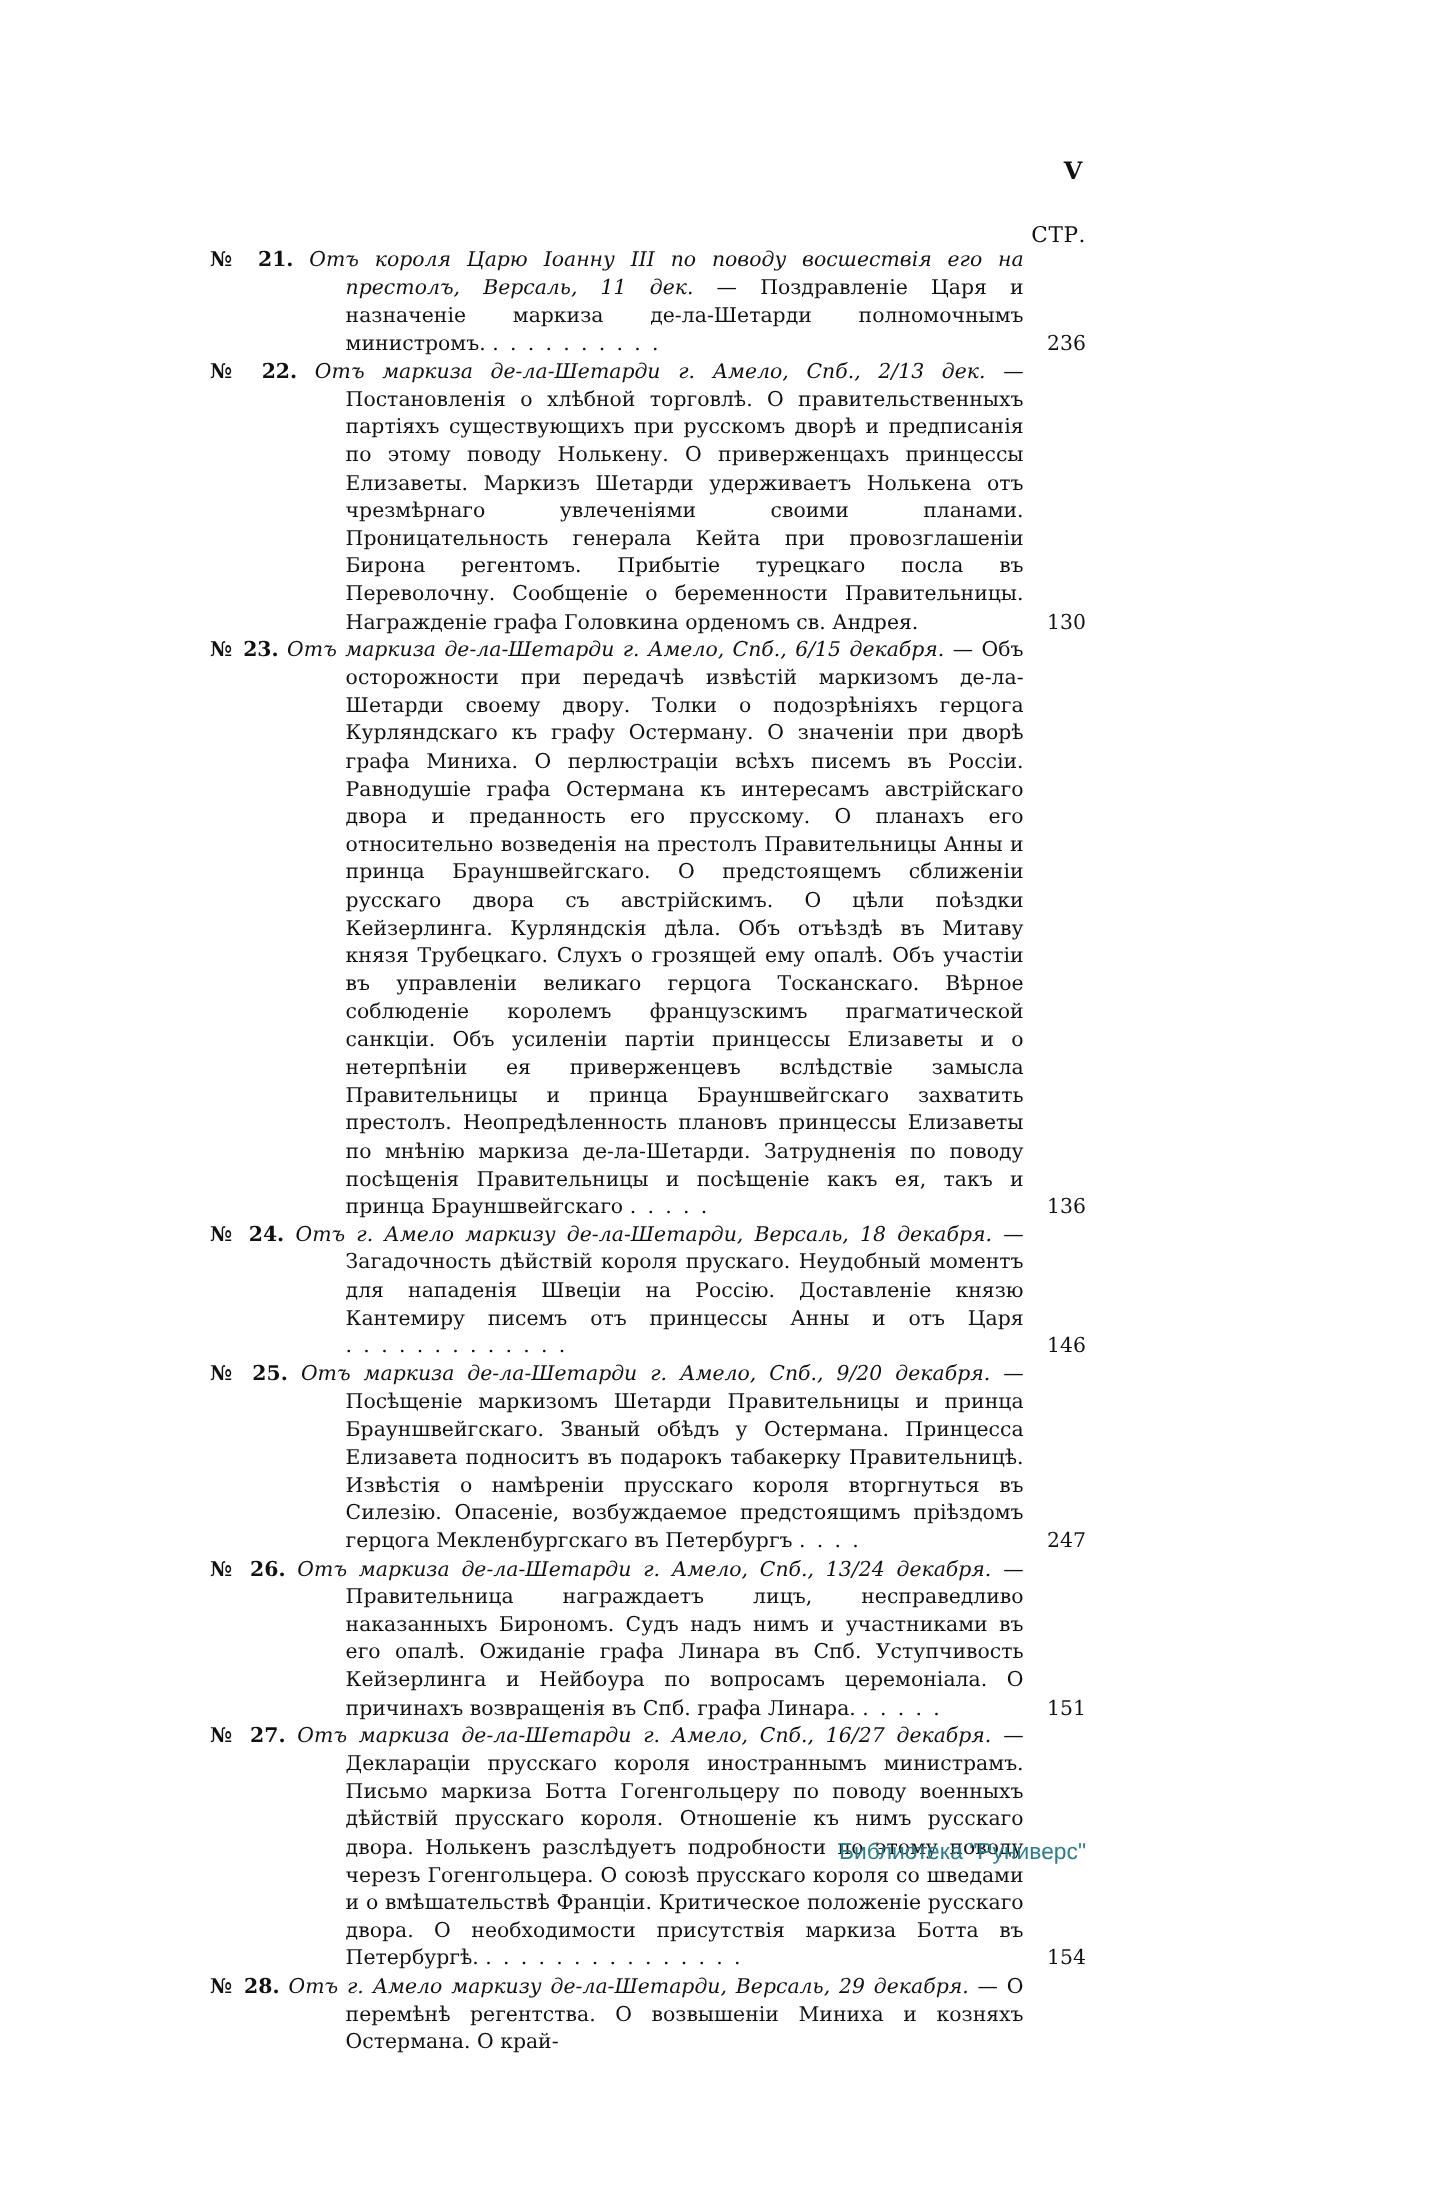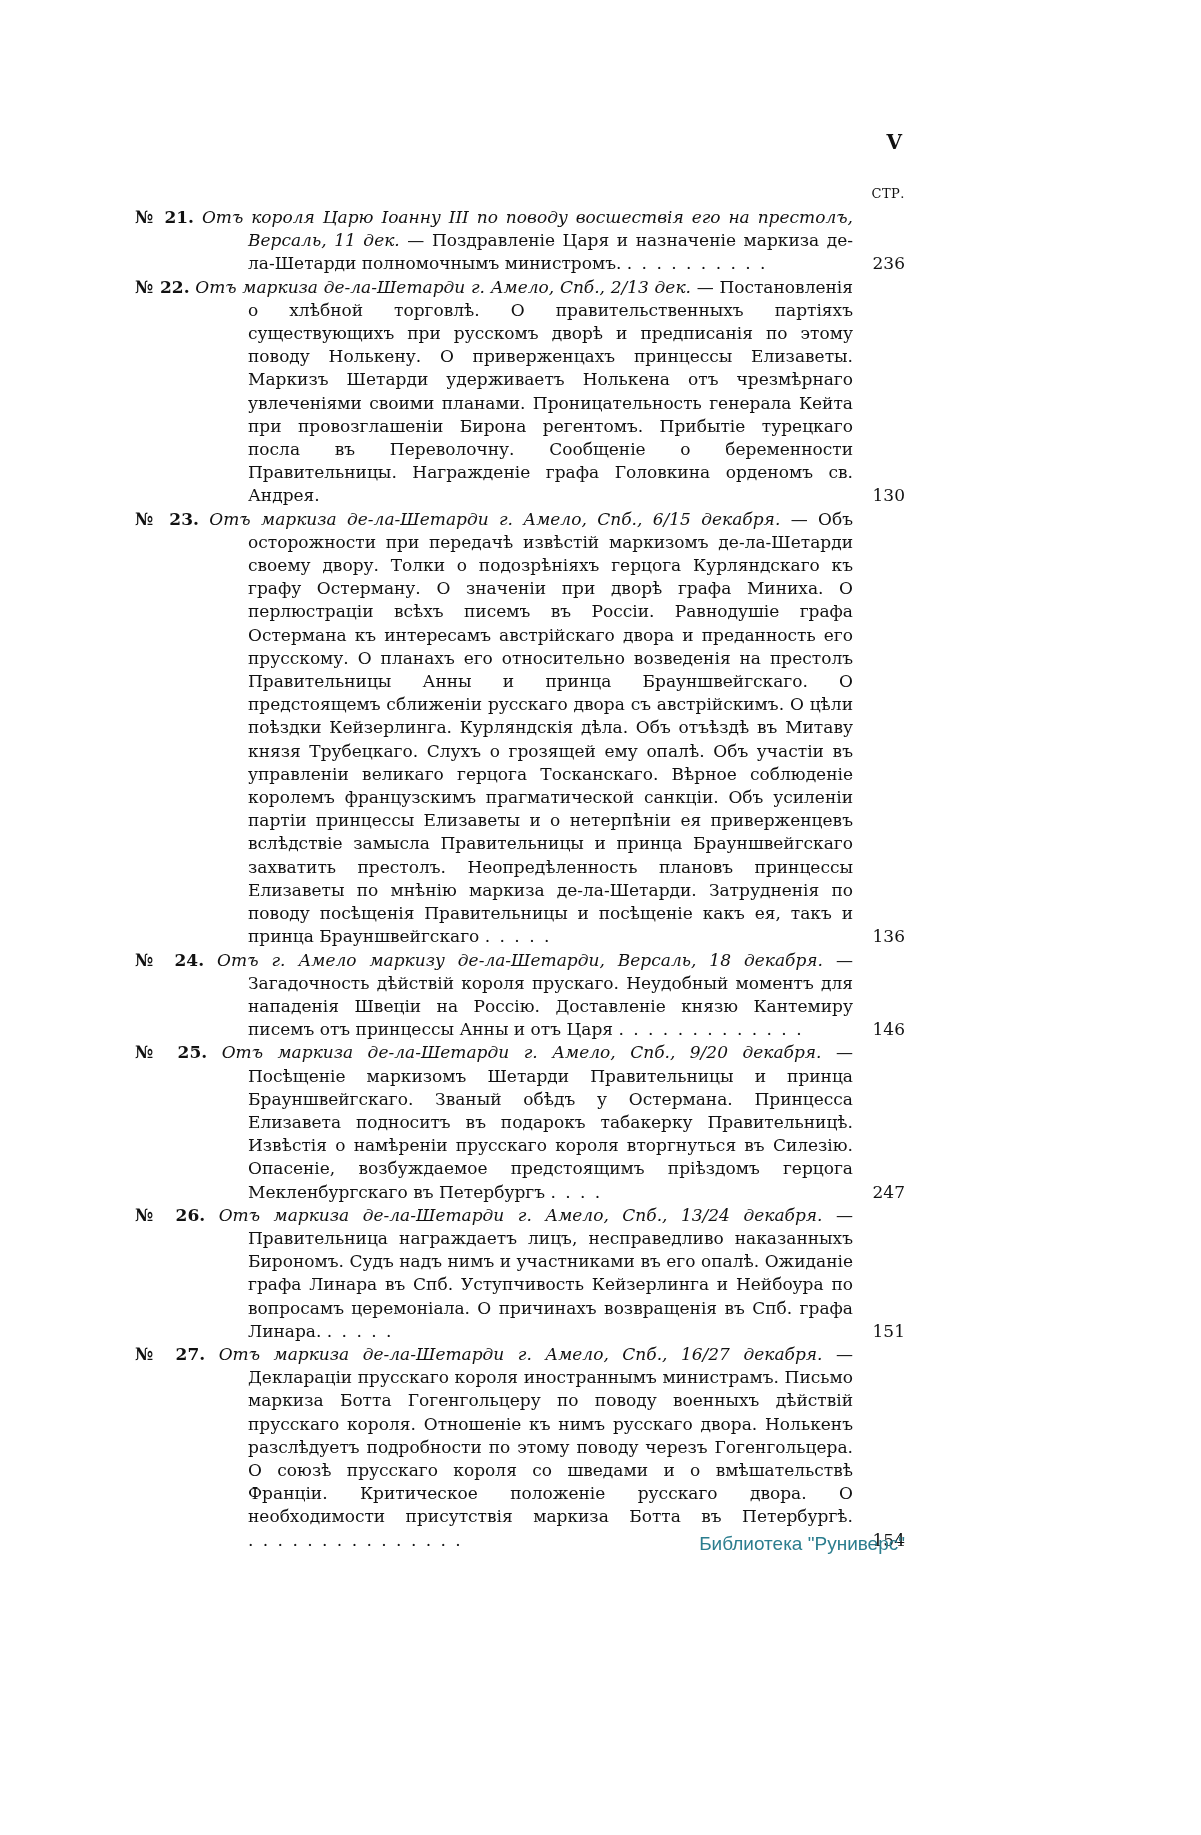--- a/index.html
+++ b/index.html
@@ -28,37 +28,38 @@
     top: 130px;
     right: 2px;
     font-size: 20px;
     font-weight: bold;
     letter-spacing: 1px;
   }
   .col-header {
     position: absolute;
     top: 186px;
     right: 0;
-    font-size: 13px;
+    font-size: 18px;
     letter-spacing: 0.5px;
   }
   .entries {
     position: absolute;
     top: 206px;
     left: 0;
     width: 770px;
   }
   .entry {
     position: relative;
     padding-left: 113px;
     text-indent: -113px;
     padding-right: 52px;
     text-align: justify;
     font-size: 17px;
     line-height: 23.2px;
+    margin-left: 40px;
   }
   .entry .num {
     font-weight: bold;
   }
   .entry .heading {
     font-style: italic;
   }
   .entry .dots {
     letter-spacing: 2px;
     white-space: nowrap;
@@ -140,18 +141,25 @@
   </div>
 
   <div class="entry">
     <span class="num">№ 27.</span>
     <span class="heading">Отъ маркиза де-ла-Шетарди г. Амело, Спб., 16/27 декабря.</span>
     <span class="body">—Деклараціи прусскаго короля иностраннымъ министрамъ. Письмо маркиза Ботта Гогенгольцеру по поводу военныхъ дѣйствій прусскаго короля. Отношеніе къ нимъ русскаго двора. Нолькенъ разслѣдуетъ подробности по этому поводу черезъ Гогенгольцера. О союзѣ прусскаго короля со шведами и о вмѣшательствѣ Франціи. Критическое положеніе русскаго двора. О необходимости присутствія маркиза Ботта въ Петербургѣ.</span>
     <span class="dots">. . . . . . . . . . . . . . .</span>
     <span class="pageref">154</span>
   </div>
 
+  <div class="entry">
+    <span class="num">№ 28.</span>
+    <span class="heading">Отъ г. Амело маркизу де-ла-Шетарди, Версаль, 29 декабря.</span>
+    <span class="body">— О перемѣнѣ регентства. О возвышеніи Миниха и козняхъ Остермана. О край-</span>
+    <span class="dots"></span>
+    <span class="pageref"></span>
+  </div>
 </div>
 
     <div class="watermark">Библиотека "Руниверс"</div>
 
   </div>
 </div>
 
 </body></html>

